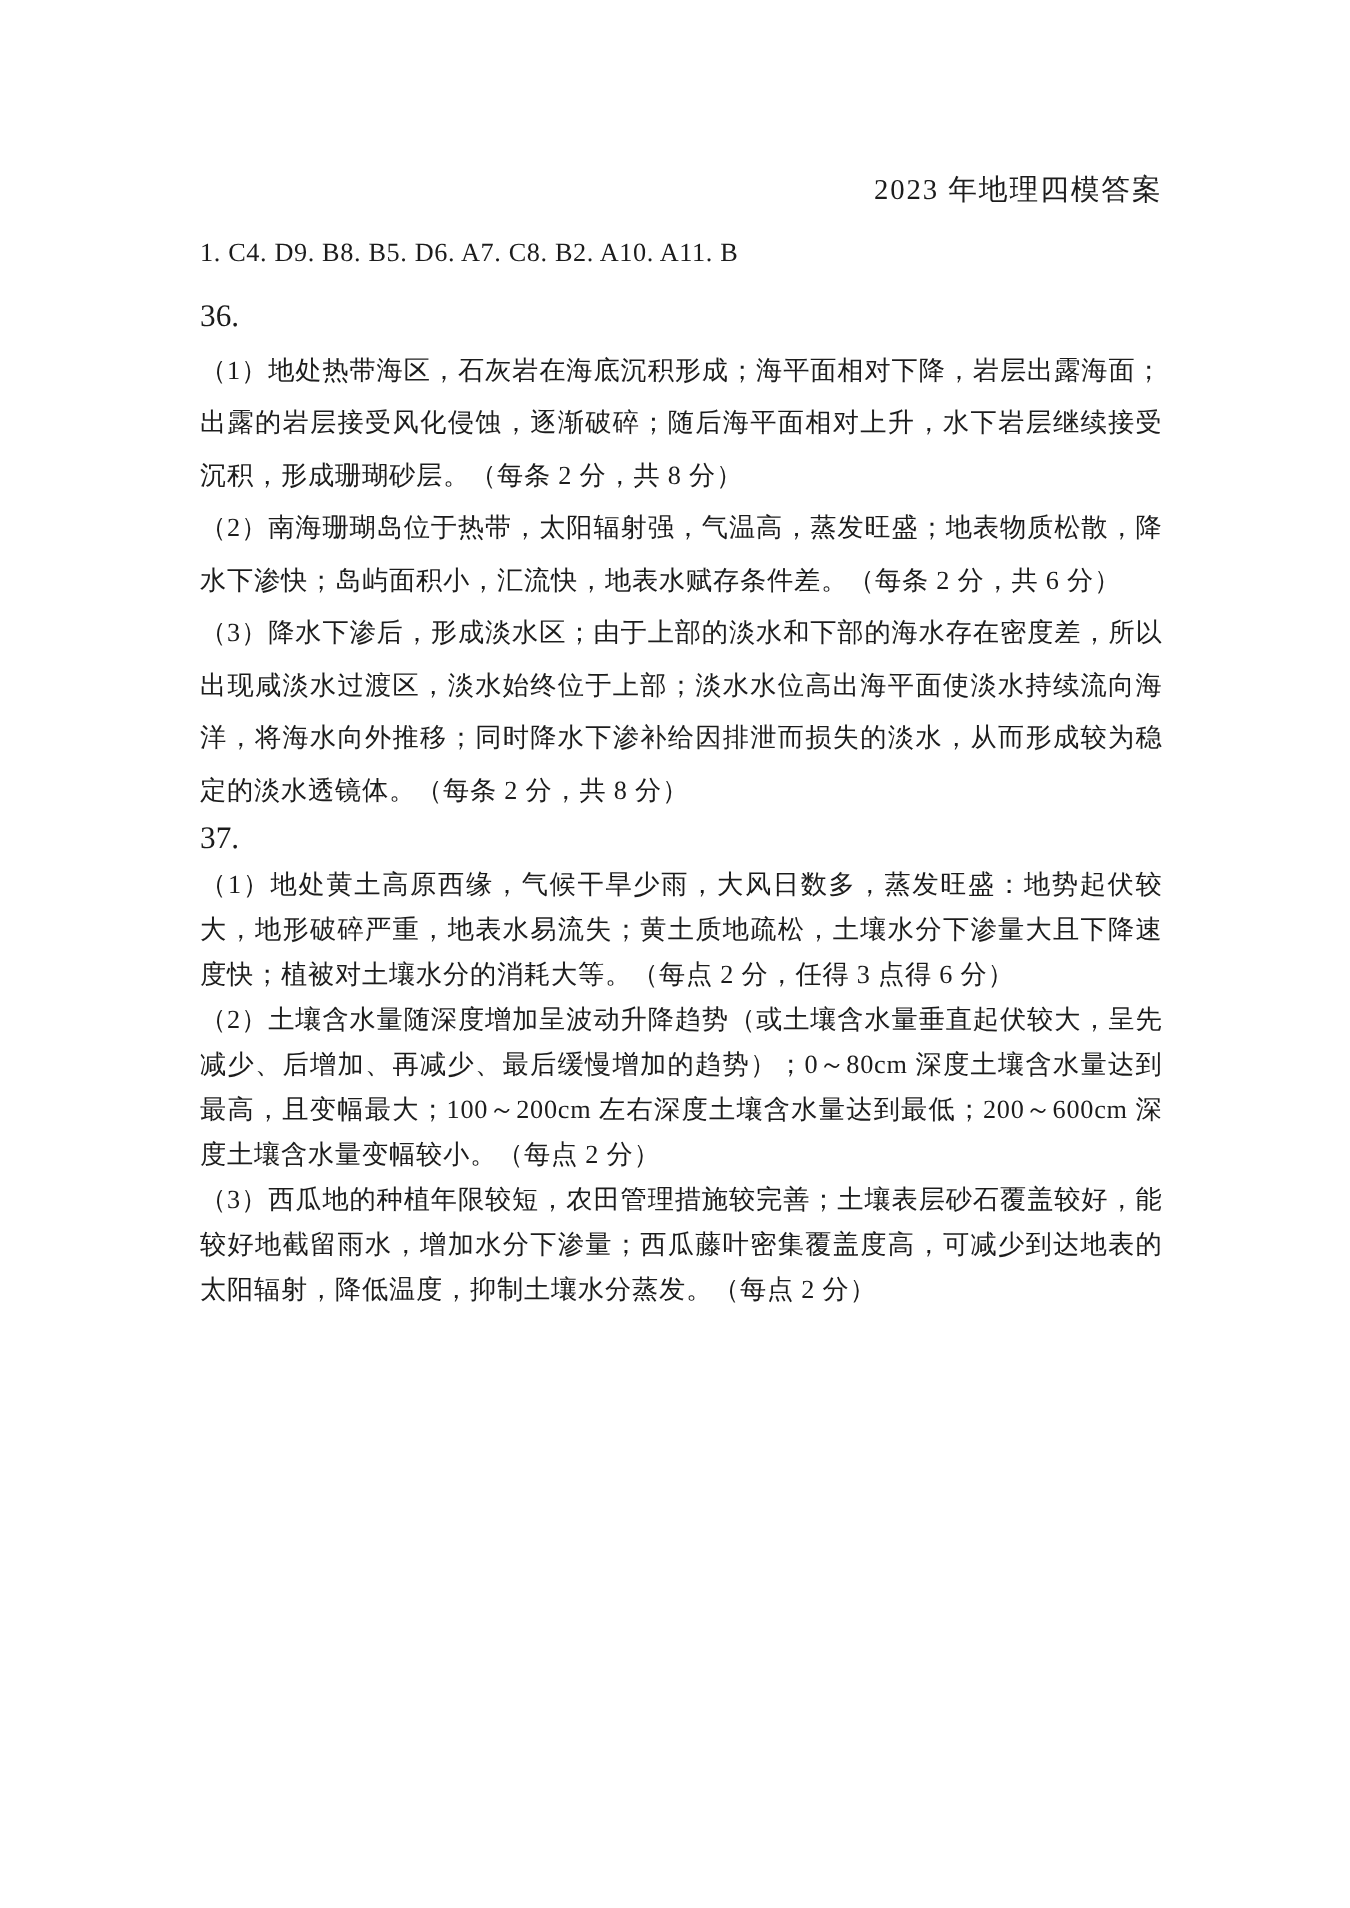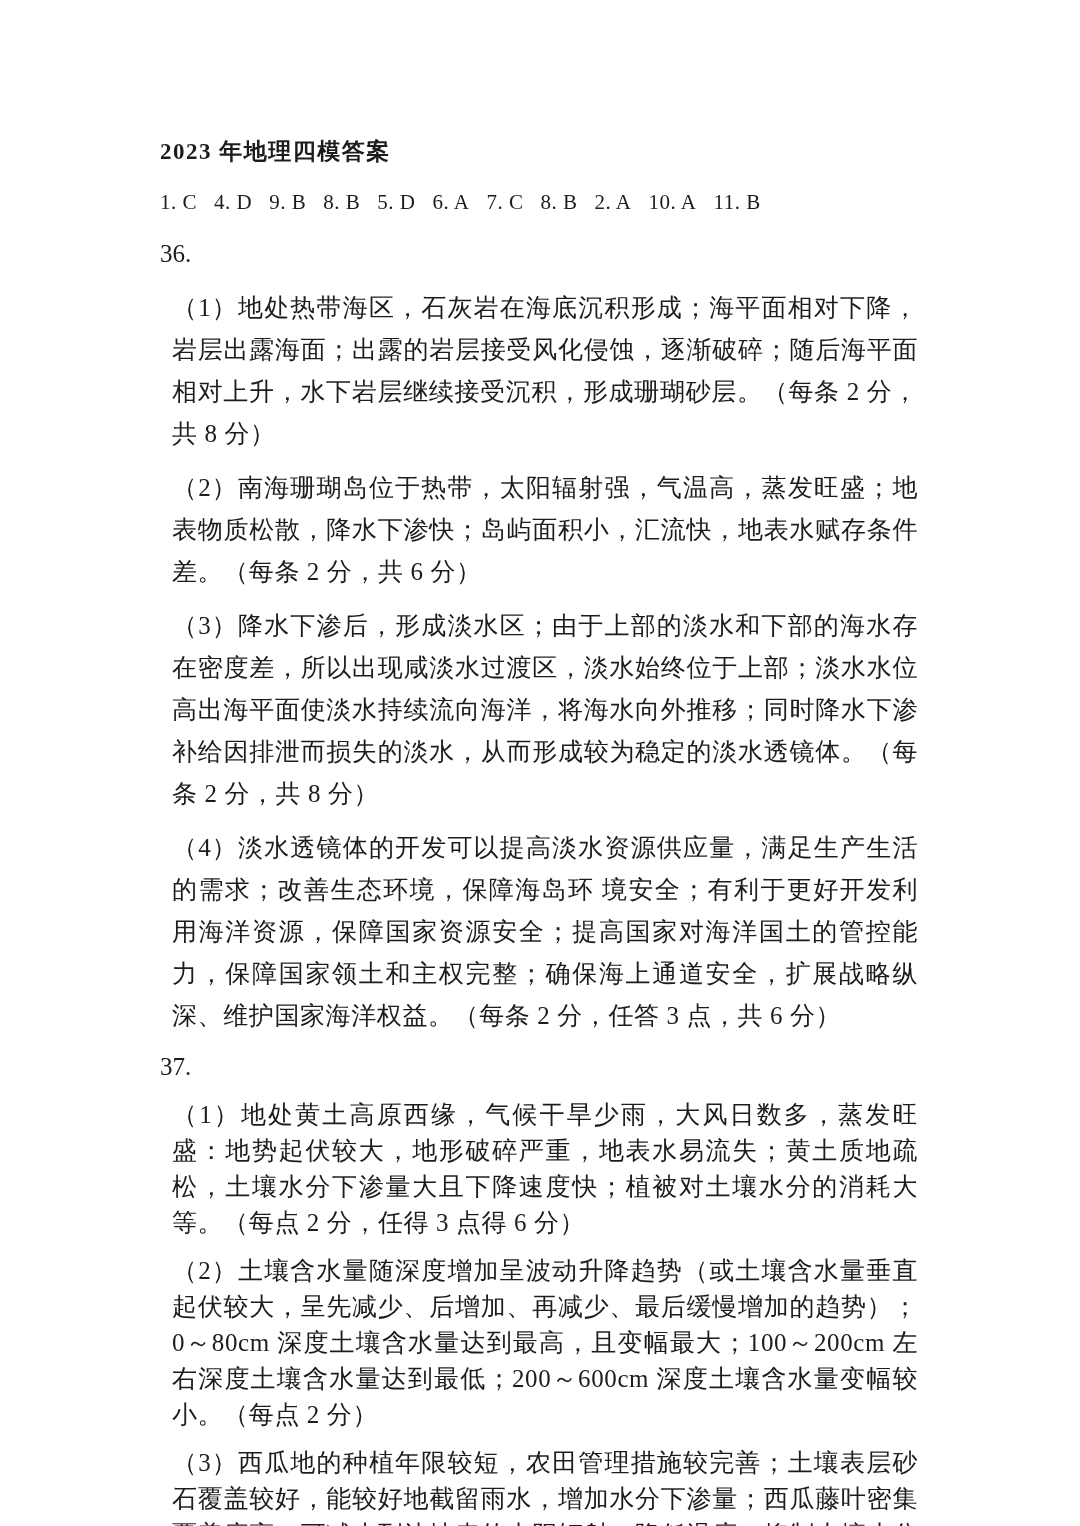--- a/index.html
+++ b/index.html
@@ -14,29 +14,28 @@
     margin: 0 auto;
     background: #ffffff;
     box-sizing: border-box;
     padding: 136px 150px 40px 160px;
     font-family: "Liberation Serif", "DejaVu Serif", serif;
     color: #1c1c1c;
     overflow: hidden;
   }
   .doc-title {
     font-size: 23px;
-    font-weight: 700;
-    text-align: left;
+    font-weight: 400;
+    text-align: right;
     margin: 0 0 22px 0;
     letter-spacing: 1.5px;
   }
   .answers-row {
     display: flex;
     flex-wrap: nowrap;
-    gap: 17px;
     font-size: 21px;
     line-height: 26px;
     margin: 0 0 18px 0;
     letter-spacing: 0.5px;
     white-space: nowrap;
   }
   section.answer-section {
     margin: 0;
   }
   .q-number {
@@ -45,22 +44,22 @@
   }
   .sec-36 .q-number,
   .sec-36 p {
     line-height: 42px;
   }
   .sec-37 .q-number,
   .sec-37 p {
     line-height: 36px;
   }
   .answer-section p {
-    font-size: 25px;
-    margin: 12px;
+    font-size: 21px;
+    margin: 0;
     text-align: justify;
     text-justify: inter-ideograph;
     letter-spacing: 0.6px;
   }
 </style>
 </head>
 <body>
 
 <div class="page">
 
@@ -78,21 +77,20 @@
     <span>2. A</span>
     <span>10. A</span>
     <span>11. B</span>
   </div>
 
   <section class="answer-section sec-36">
     <div class="q-number">36.</div>
     <p>（1）地处热带海区，石灰岩在海底沉积形成；海平面相对下降，岩层出露海面；出露的岩层接受风化侵蚀，逐渐破碎；随后海平面相对上升，水下岩层继续接受沉积，形成珊瑚砂层。（每条 2 分，共 8 分）</p>
     <p>（2）南海珊瑚岛位于热带，太阳辐射强，气温高，蒸发旺盛；地表物质松散，降水下渗快；岛屿面积小，汇流快，地表水赋存条件差。（每条 2 分，共 6 分）</p>
     <p>（3）降水下渗后，形成淡水区；由于上部的淡水和下部的海水存在密度差，所以出现咸淡水过渡区，淡水始终位于上部；淡水水位高出海平面使淡水持续流向海洋，将海水向外推移；同时降水下渗补给因排泄而损失的淡水，从而形成较为稳定的淡水透镜体。（每条 2 分，共 8 分）</p>
-    <p>（4）淡水透镜体的开发可以提高淡水资源供应量，满足生产生活的需求；改善生态环境，保障海岛环 境安全；有利于更好开发利用海洋资源，保障国家资源安全；提高国家对海洋国土的管控能力，保障国家领土和主权完整；确保海上通道安全，扩展战略纵深、维护国家海洋权益。（每条 2 分，任答 3 点，共 6 分）</p>
   </section>
 
   <section class="answer-section sec-37">
     <div class="q-number">37.</div>
     <p>（1）地处黄土高原西缘，气候干旱少雨，大风日数多，蒸发旺盛：地势起伏较大，地形破碎严重，地表水易流失；黄土质地疏松，土壤水分下渗量大且下降速度快；植被对土壤水分的消耗大等。（每点 2 分，任得 3 点得 6 分）</p>
     <p>（2）土壤含水量随深度增加呈波动升降趋势（或土壤含水量垂直起伏较大，呈先减少、后增加、再减少、最后缓慢增加的趋势）；0～80cm 深度土壤含水量达到最高，且变幅最大；100～200cm 左右深度土壤含水量达到最低；200～600cm 深度土壤含水量变幅较小。（每点 2 分）</p>
     <p>（3）西瓜地的种植年限较短，农田管理措施较完善；土壤表层砂石覆盖较好，能较好地截留雨水，增加水分下渗量；西瓜藤叶密集覆盖度高，可减少到达地表的太阳辐射，降低温度，抑制土壤水分蒸发。（每点 2 分）</p>
   </section>
 
 </div>

